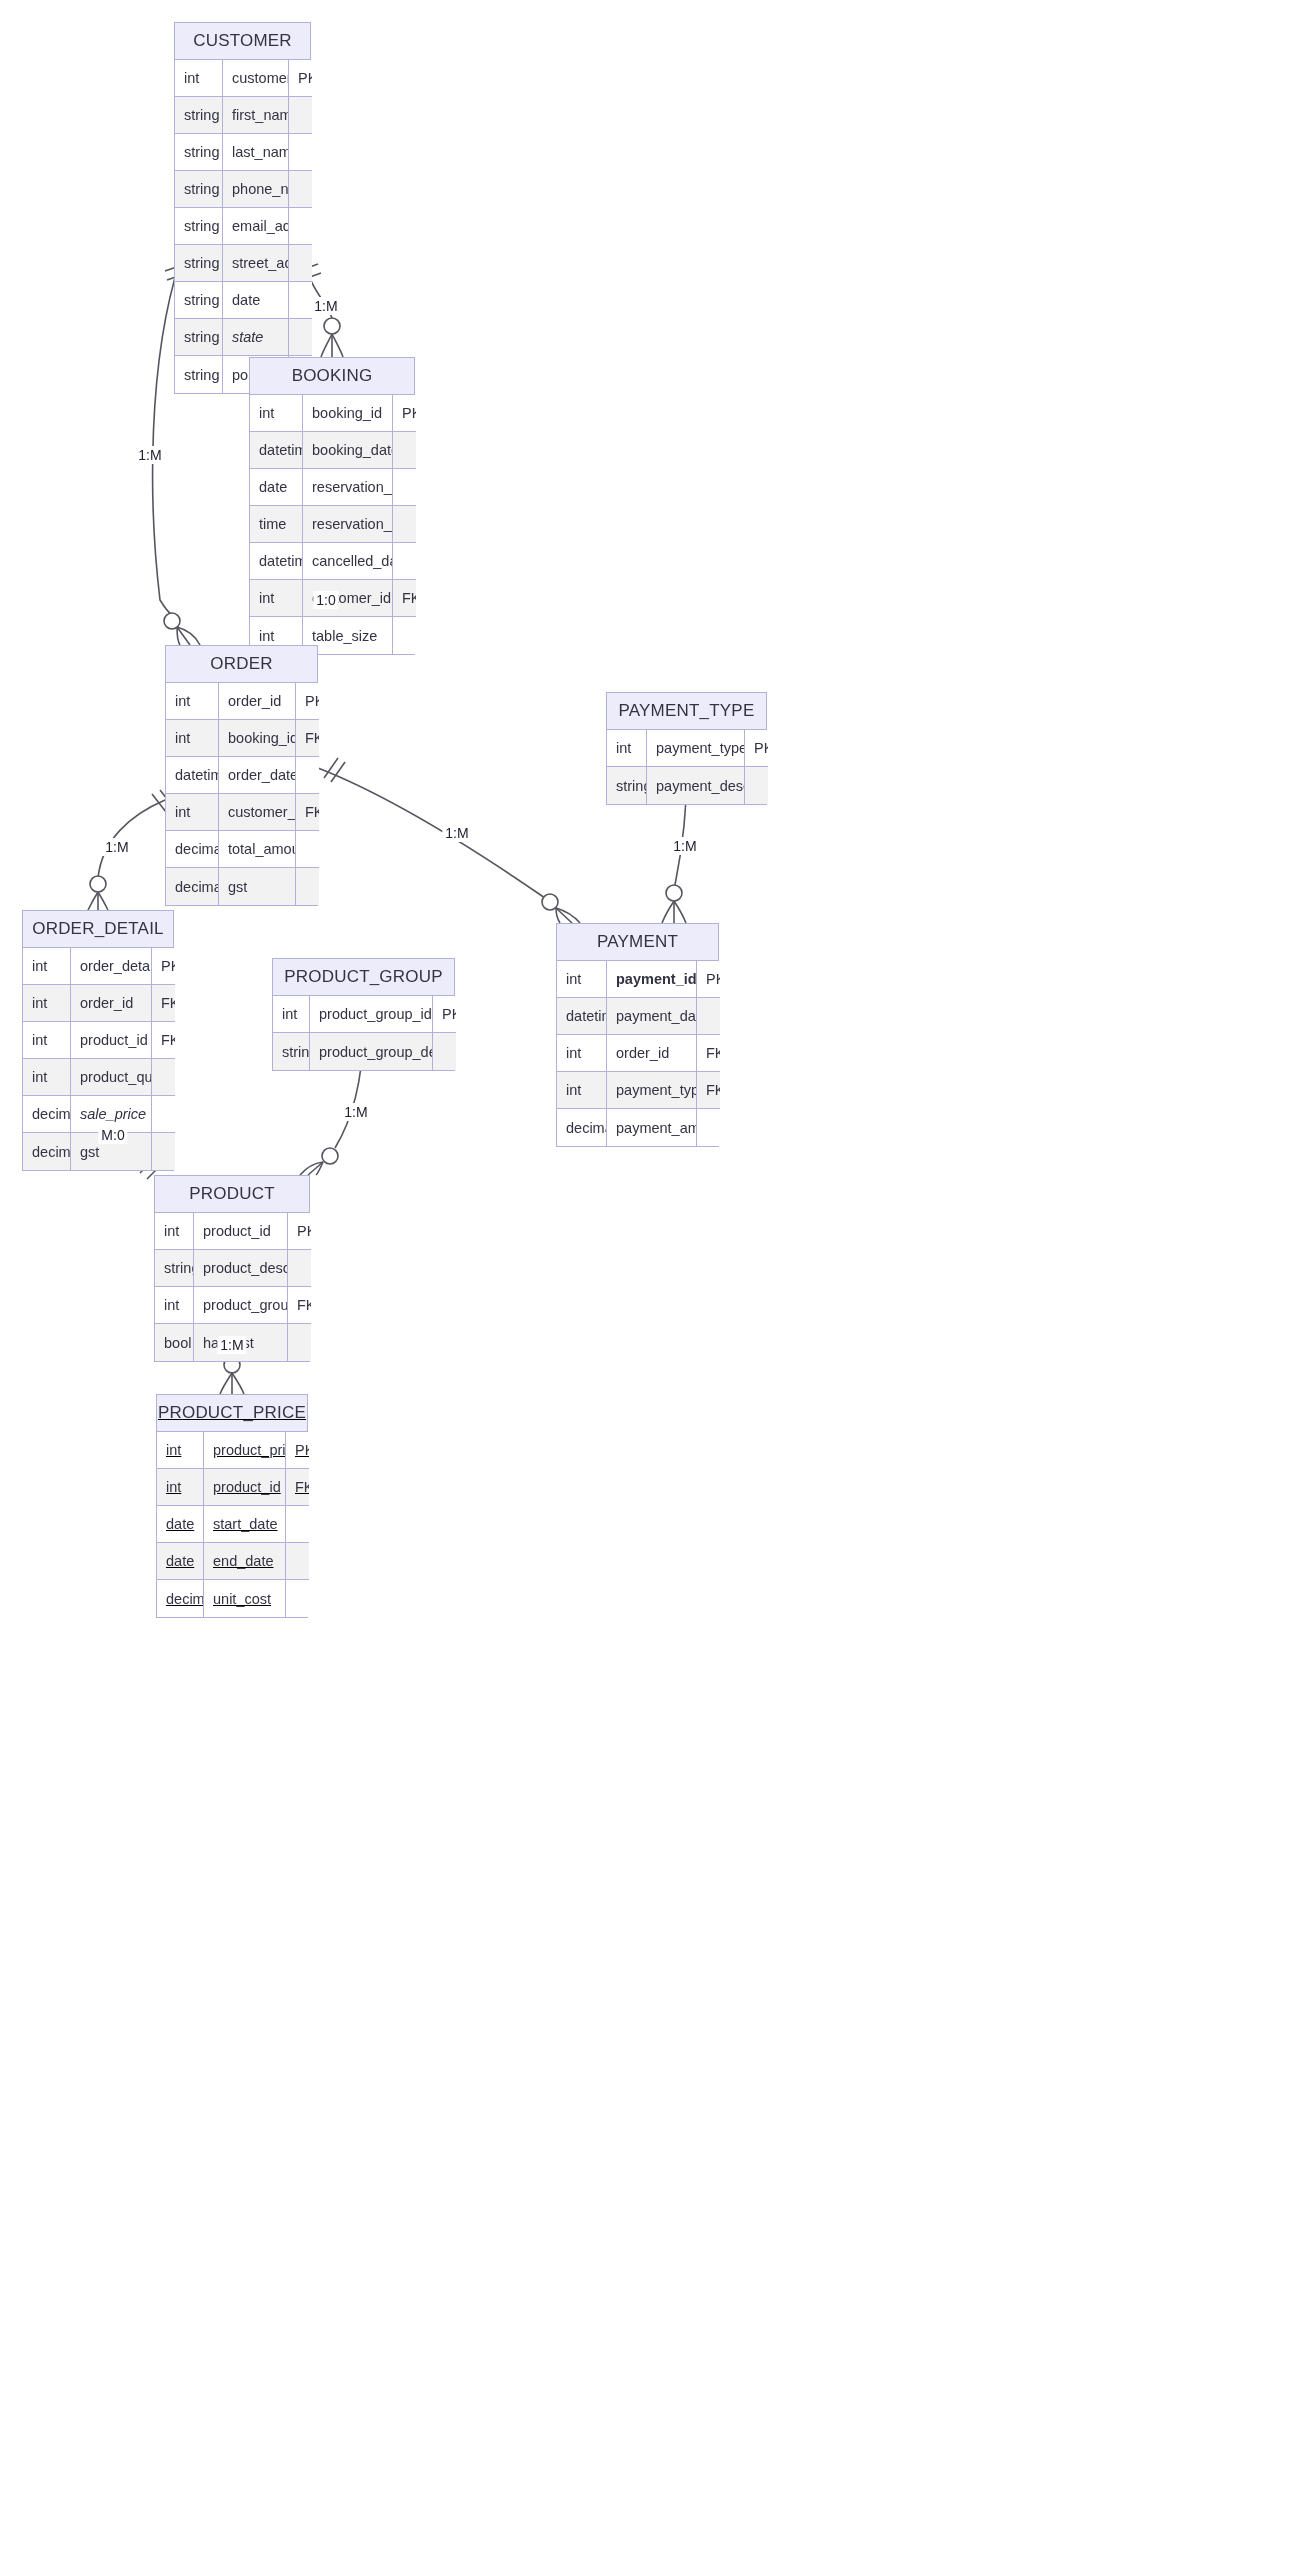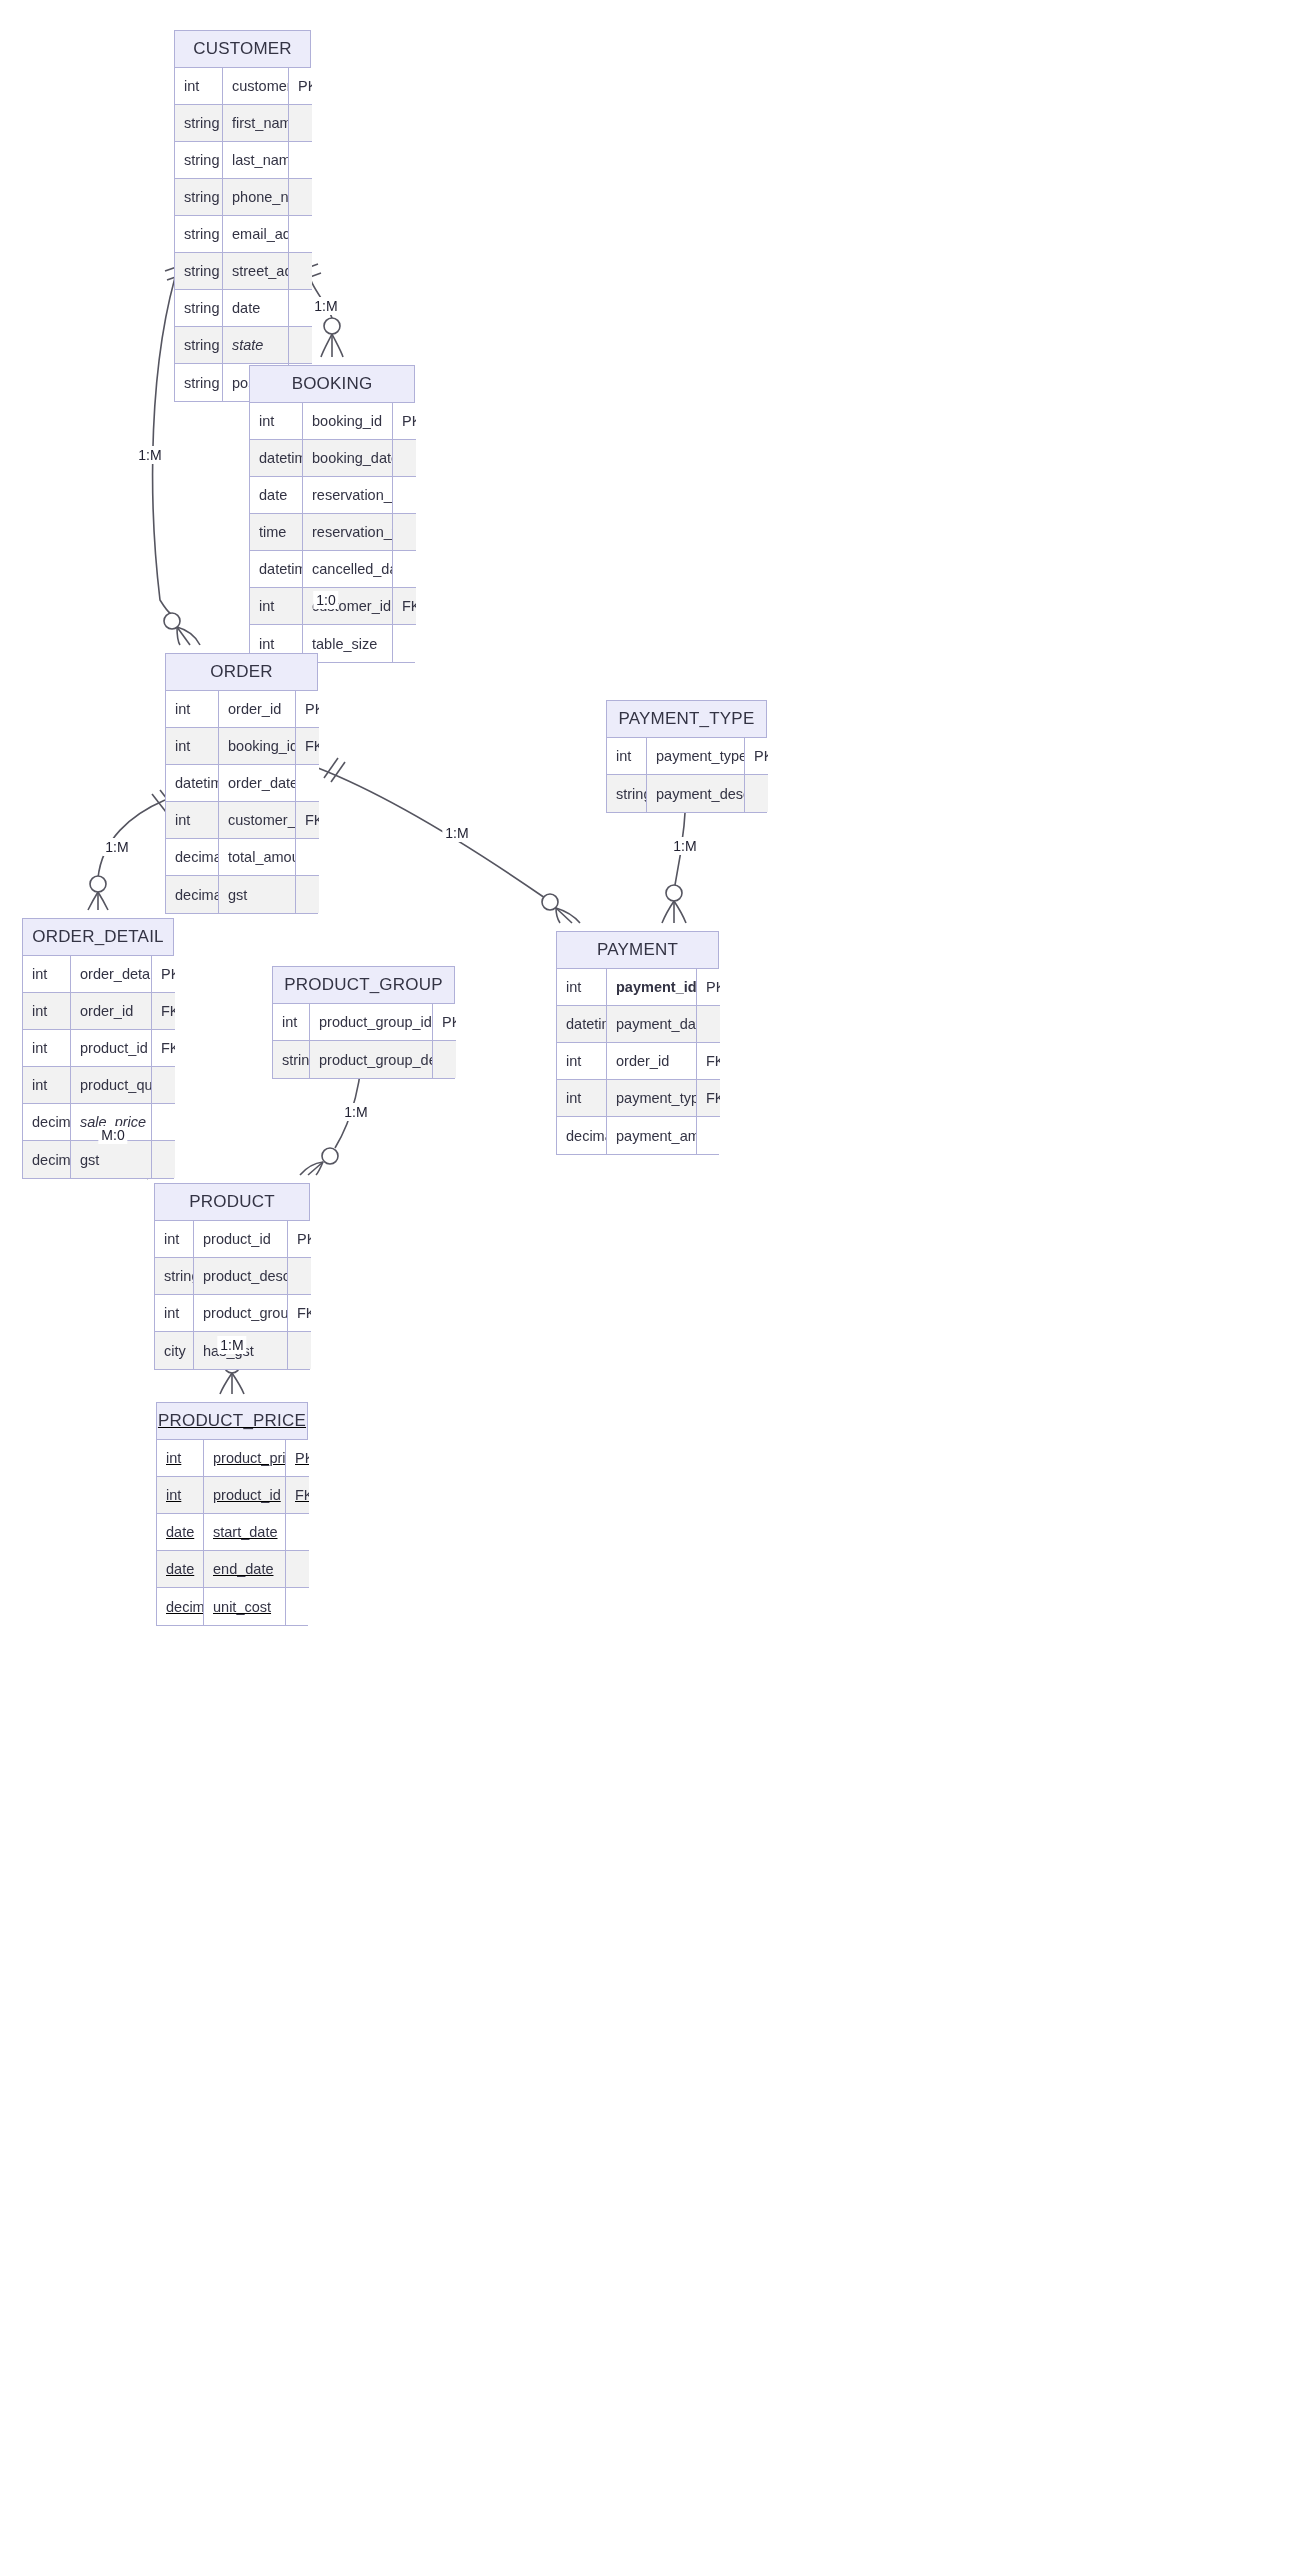--- a/index.html
+++ b/index.html
@@ -25,21 +25,20 @@
     width: 1289px;
     height: 2560px;
     pointer-events: none;
   }
   .entity {
     position: absolute;
     border: 1px solid #b0b0d8;
     background: #a3a3a3;
     box-sizing: border-box;
     z-index: 2;
-    margin-top: 8px;
   }
   .entity-title {
     background: #ececfa;
     border-bottom: 1px solid #b0b0d8;
     text-align: center;
     color: #333344;
     font-size: 17px;
     line-height: 36px;
     height: 36px;
     letter-spacing: 0.2px;
@@ -429,21 +428,21 @@
             <div class="cell-type" style="width: 39px;">string</div>
             <div class="cell-name" style="width: 94px;">product_description</div>
             <div class="c-key" style="width: 23px;"></div>
           </div>
           <div class="attr-row even">
             <div class="cell-type" style="width: 39px;">int</div>
             <div class="cell-name" style="width: 94px;">product_group_id</div>
             <div class="c-key" style="width: 23px;">FK</div>
           </div>
           <div class="attr-row odd">
-            <div class="cell-type" style="width: 39px;">city</div>
+            <div class="cell-type" style="width: 39px;">bool</div>
             <div class="cell-name" style="width: 94px;">has_gst</div>
             <div class="c-key" style="width: 23px;"></div>
           </div>
         </div>
       </div>
       <div class="entity" style="left: 156px; top: 1394px; width: 152px; text-decoration: underline;">
         <div class="entity-title">PRODUCT_PRICE</div>
         <div class="attr-rows">
           <div class="attr-row even">
             <div class="cell-type" style="width: 47px;">int</div>

